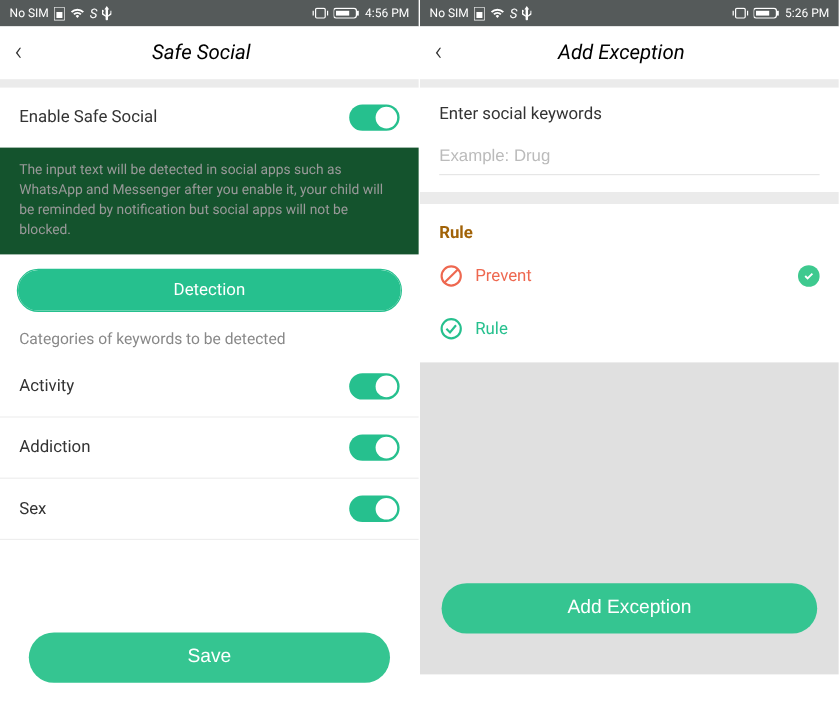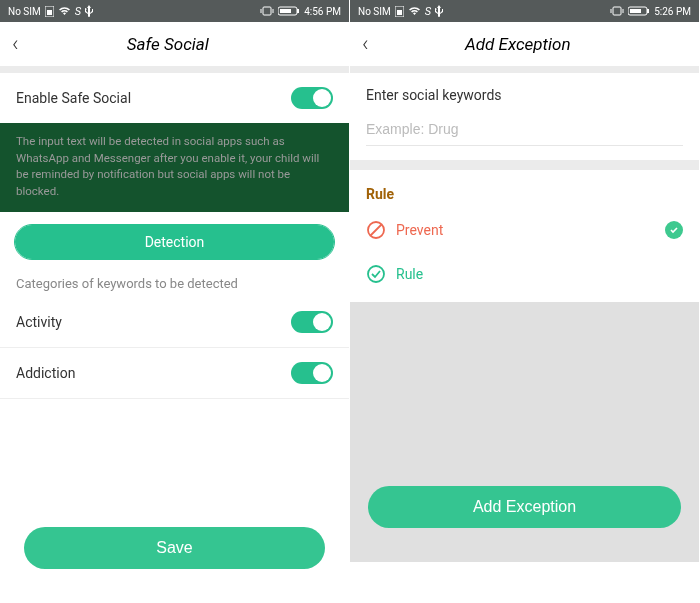--- a/index.html
+++ b/index.html
@@ -254,20 +254,24 @@
   </div>
 
   <div class="subhead">Categories of keywords to be detected</div>
 
   <div class="cat-row">
     <span>Activity</span>
     <span class="toggle"></span>
   </div>
   <div class="cat-row">
     <span>Addiction</span>
+    <span class="toggle"></span>
+  </div>
+  <div class="cat-row">
+    <span>Sex</span>
     <span class="toggle"></span>
   </div>
 
   <div class="save-area">
     <button class="pill-btn">Save</button>
   </div>
 </div>
 
 <div class="phone">
   <div class="statusbar">

